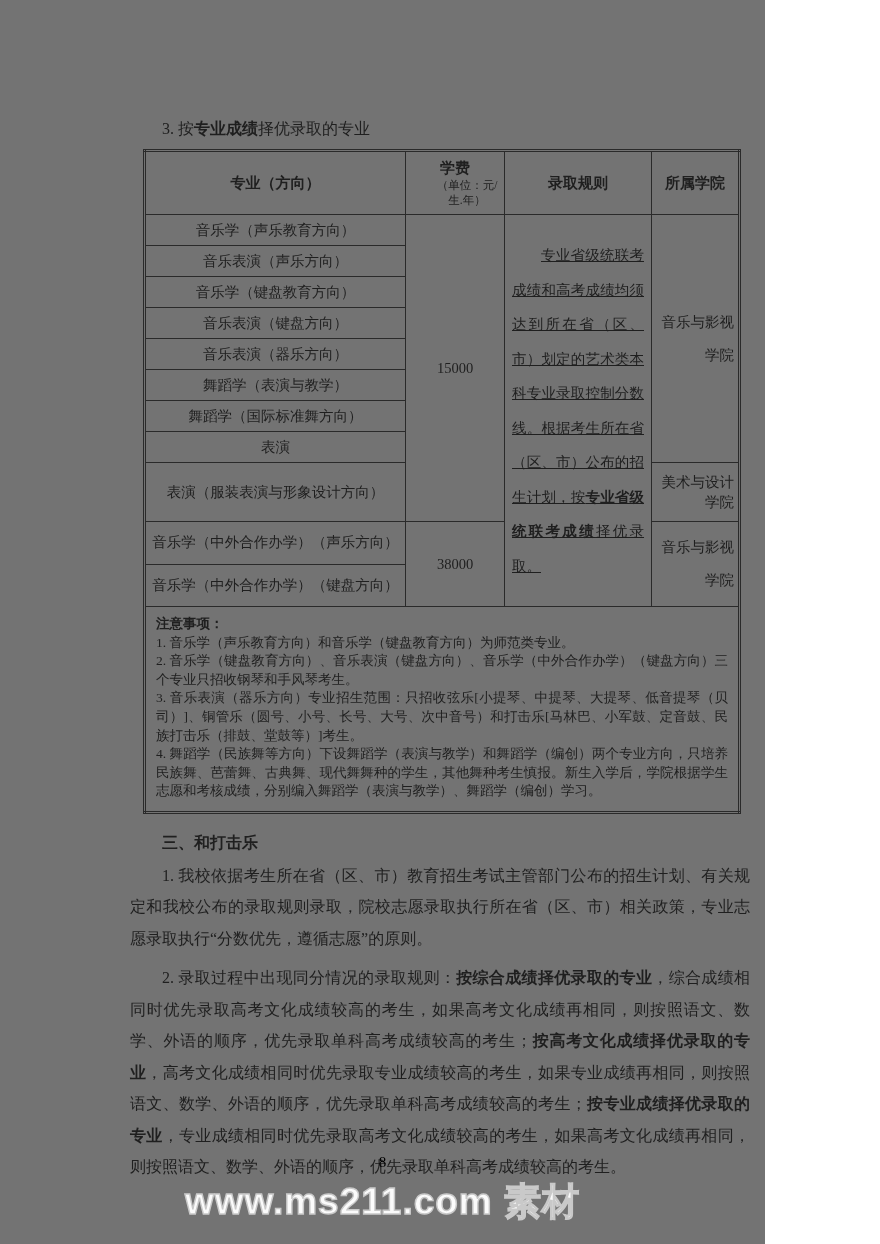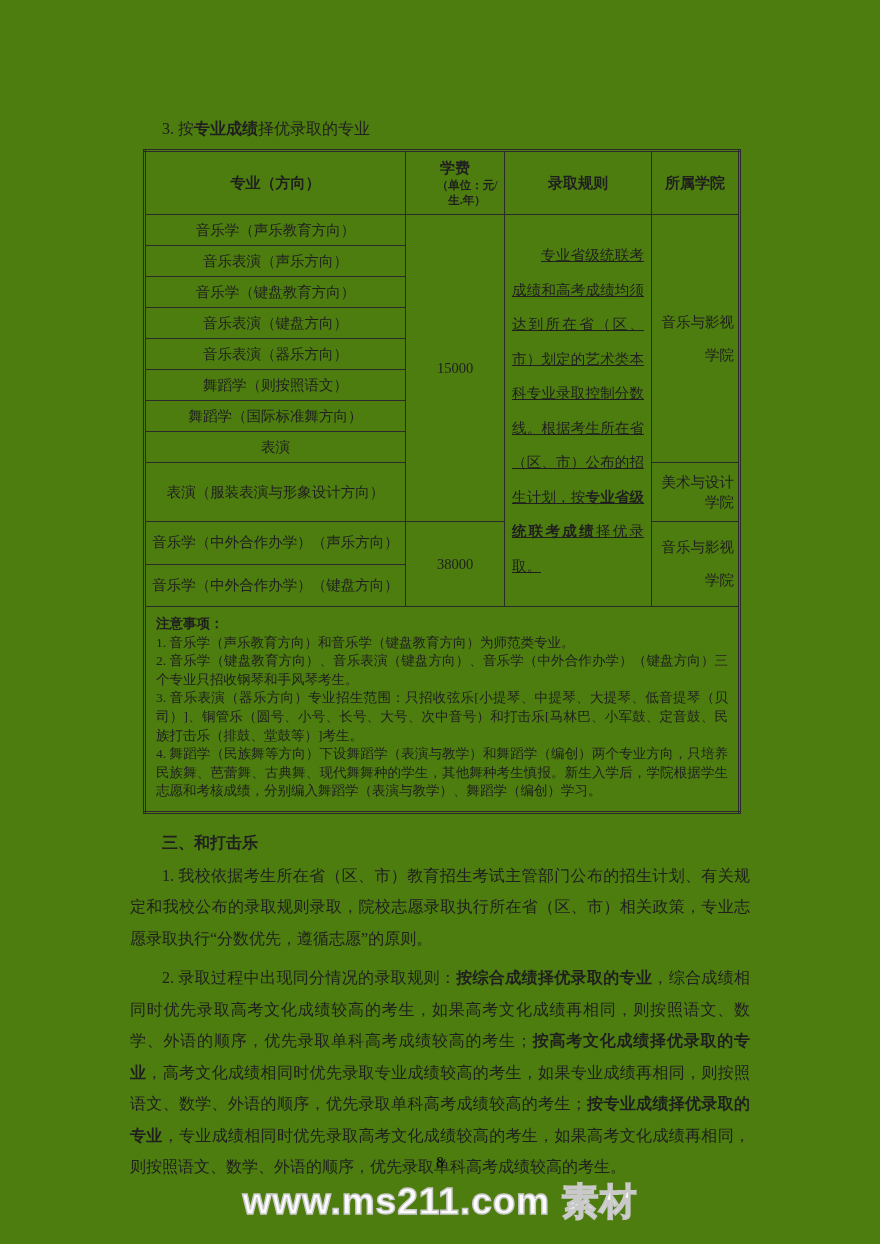--- a/index.html
+++ b/index.html
@@ -1,20 +1,20 @@
 <!DOCTYPE html>
 <html><head>
 <meta charset="utf-8">
 <style>
   html, body { margin: 0; padding: 0; background: #ffffff; }
   .page {
     position: relative;
-    width: 880px;
+    width: 765px;
     height: 1244px;
-    background: #4d7c0f;
+    background: #737373;
     overflow: hidden;
     font-family: "Liberation Serif", "DejaVu Serif", serif;
     color: #1f1f1f;
   }
   .content {
     position: absolute;
     top: 118px;
     left: 130px;
     width: 620px;
   }
@@ -32,21 +32,21 @@
   table.adm-table td { border: 1px solid #2a2a2a; overflow: hidden; }
 
   tr.hdr td {
     height: 60px;
     text-align: center;
     vertical-align: middle;
     font-weight: bold;
     font-size: 15px;
   }
   .fee-t { font-size: 15px; line-height: 20px; }
-  .fee-u { font-size: 11.5px; line-height: 15px; font-weight: bold; padding-left: 24px; }
+  .fee-u { font-size: 11.5px; line-height: 15px; font-weight: normal; padding-left: 24px; }
 
   tr.r td { height: 28px; }
   tr.r.tall9 td { height: 38px; }
 
   td.prog { text-align: center; vertical-align: middle; font-size: 14.5px; }
   td.fee  { text-align: center; vertical-align: middle; font-size: 14.5px; }
   td.rule {
     font-size: 14.5px;
     line-height: 34.5px;
     text-align: justify;
@@ -141,21 +141,21 @@
         <tr class="r">
             <td class="prog">音乐学（键盘教育方向）</td>
           </tr>
         <tr class="r">
             <td class="prog">音乐表演（键盘方向）</td>
           </tr>
         <tr class="r">
             <td class="prog">音乐表演（器乐方向）</td>
           </tr>
         <tr class="r">
-            <td class="prog">舞蹈学（则按照语文）</td>
+            <td class="prog">舞蹈学（表演与教学）</td>
           </tr>
         <tr class="r">
             <td class="prog">舞蹈学（国际标准舞方向）</td>
           </tr>
         <tr class="r">
             <td class="prog">表演</td>
           </tr>
         <tr class="r tall9">
           <td class="prog">表演（服装表演与形象设计方向）</td>
           <td class="college short">美术与设计学院</td>

